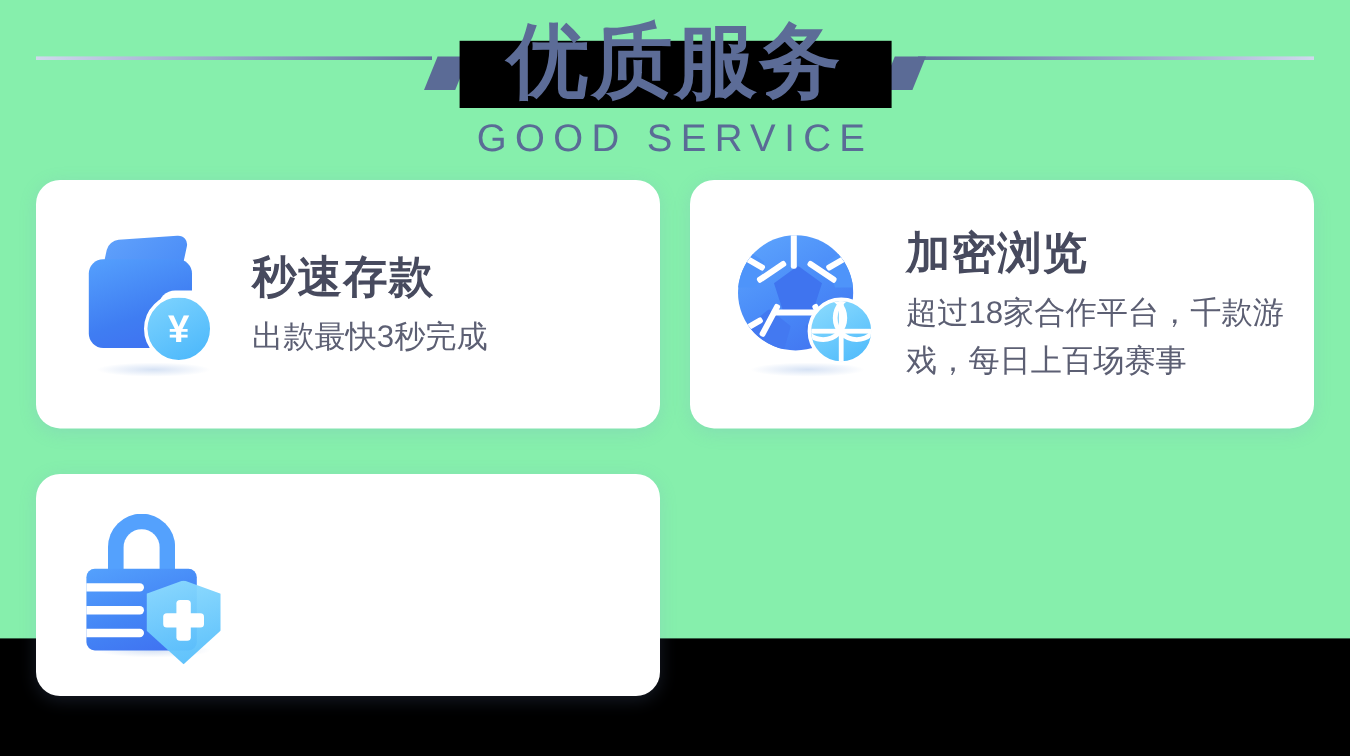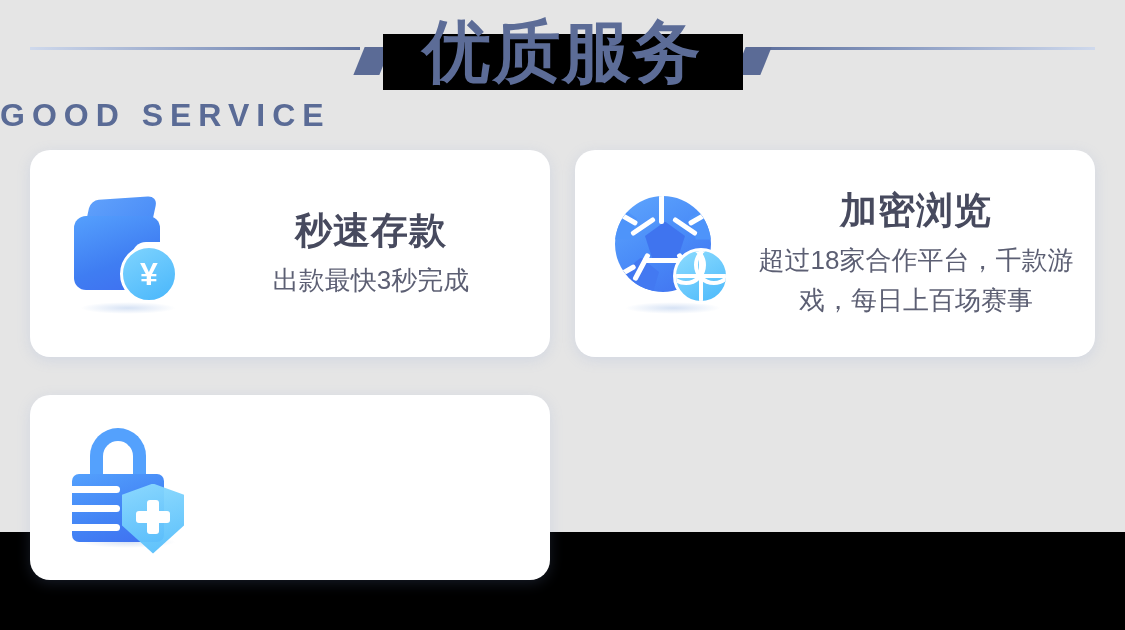--- a/index.html
+++ b/index.html
@@ -4,21 +4,21 @@
 <title>Good Service</title>
 <style>
   * { box-sizing: border-box; margin: 0; padding: 0; }
   html, body {
     width: 1125px; height: 630px;
     background: #000000;
     font-family: "Liberation Sans", "DejaVu Sans", sans-serif;
     overflow: hidden;
   }
 
-  .page { position: relative; width: 1125px; height: 532px; background:#e5e5e5; }
+  .page { position: relative; width: 1125px; height: 532px; background:#86efac; }
 
   
   .header {
     position: relative;
     width: 1125px;
     height: 148px;
   }
   .header-deco {
     position: absolute;
     top: 47px;
@@ -71,24 +71,24 @@
     transform: translateX(-50%);
     width: 360px;
     height: 56px;
     background: #000;
     z-index: 2;
   }
   .title-en {
     position: absolute;
     top: 96px;
     left: 0; right: 0;
-    text-align: left;
+    text-align: center;
     font-size: 32px;
     line-height: 38px;
-    font-weight: bold;
+    font-weight: normal;
     color: #5a6b96;
     letter-spacing: 7px;
     z-index: 3;
   }
 
   
   .grid {
     position: absolute;
     top: 150px;
     left: 30px;
@@ -115,21 +115,20 @@
     width: 150px;
     height: 140px;
     flex: 0 0 150px;
     display: flex;
     align-items: center;
     justify-content: center;
   }
   .card-text {
     flex: 1 1 auto;
     padding-left: 4px;
-    text-align: center;
   }
   .card-title {
     font-size: 37px;
     line-height: 46px;
     font-weight: bold;
     color: #474a5e;
     letter-spacing: 1px;
     margin-bottom: 6px;
     white-space: nowrap;
   }

